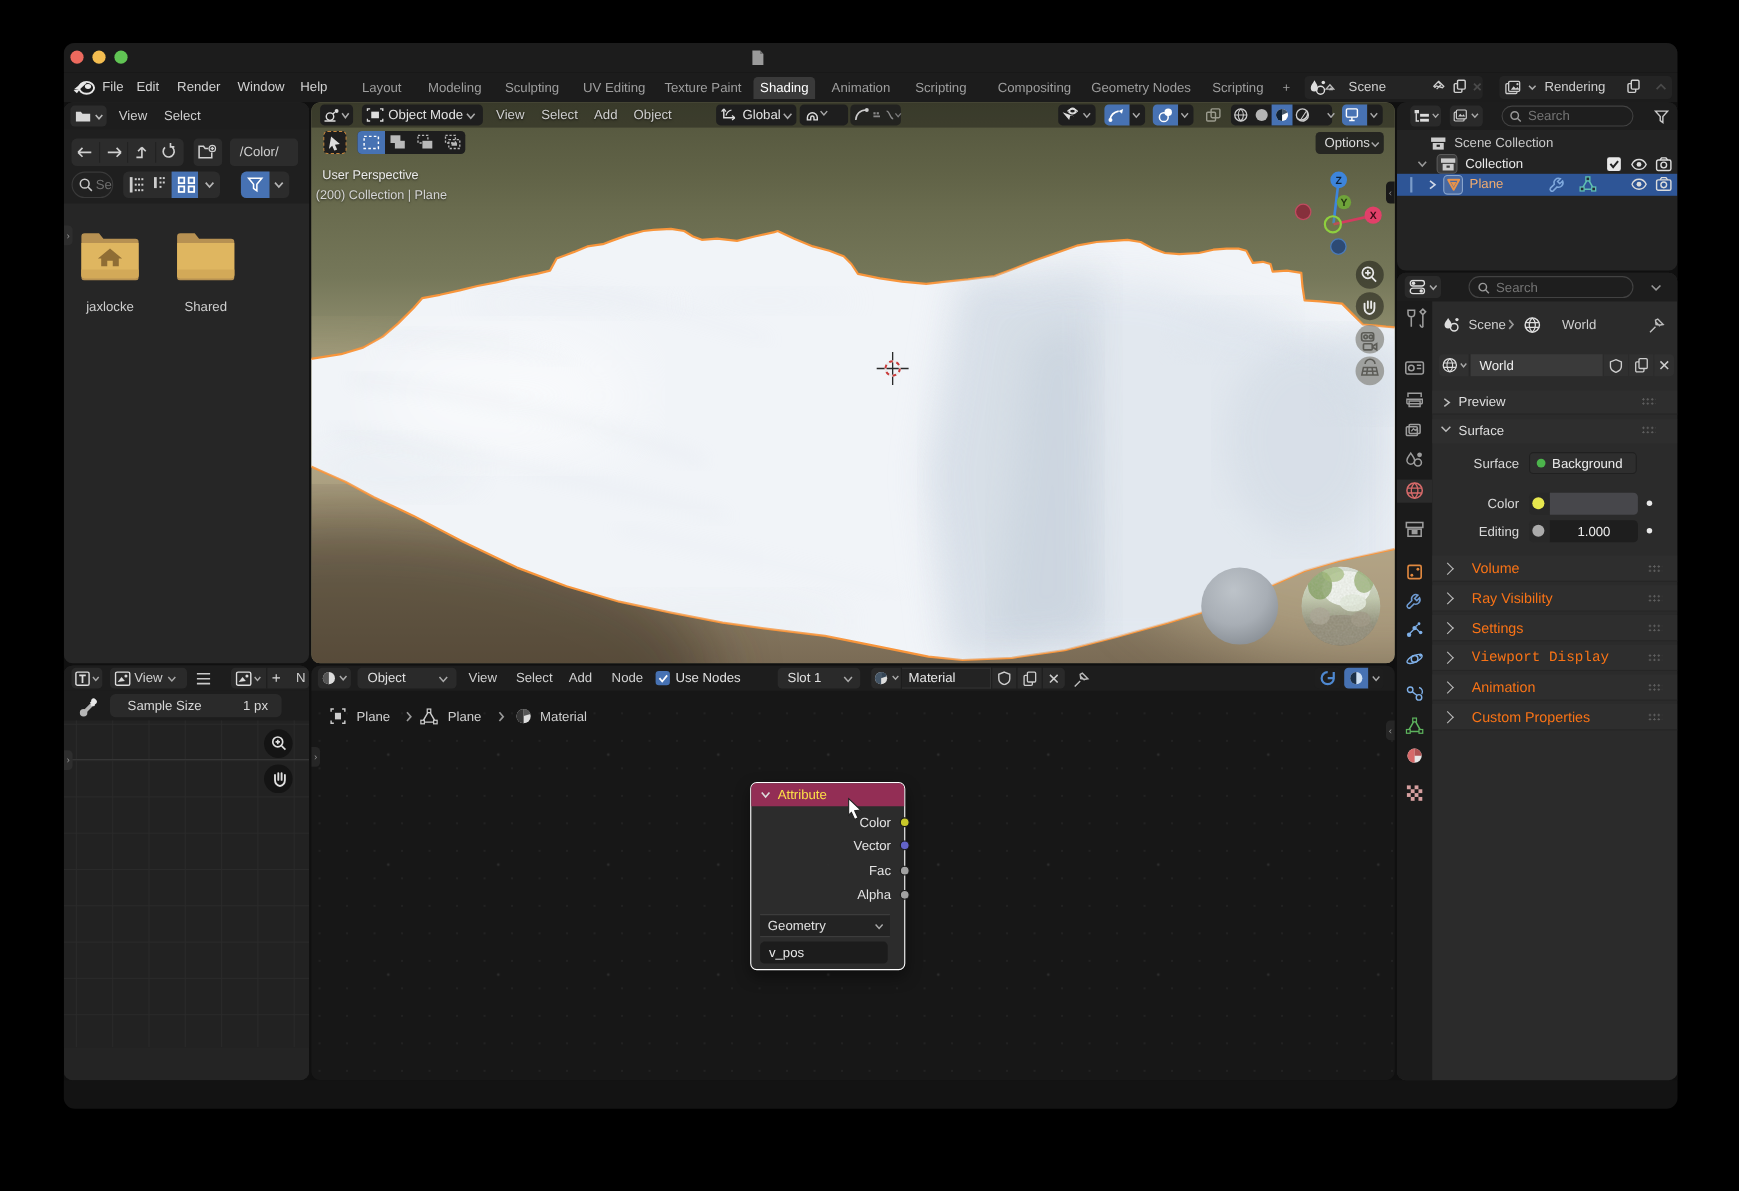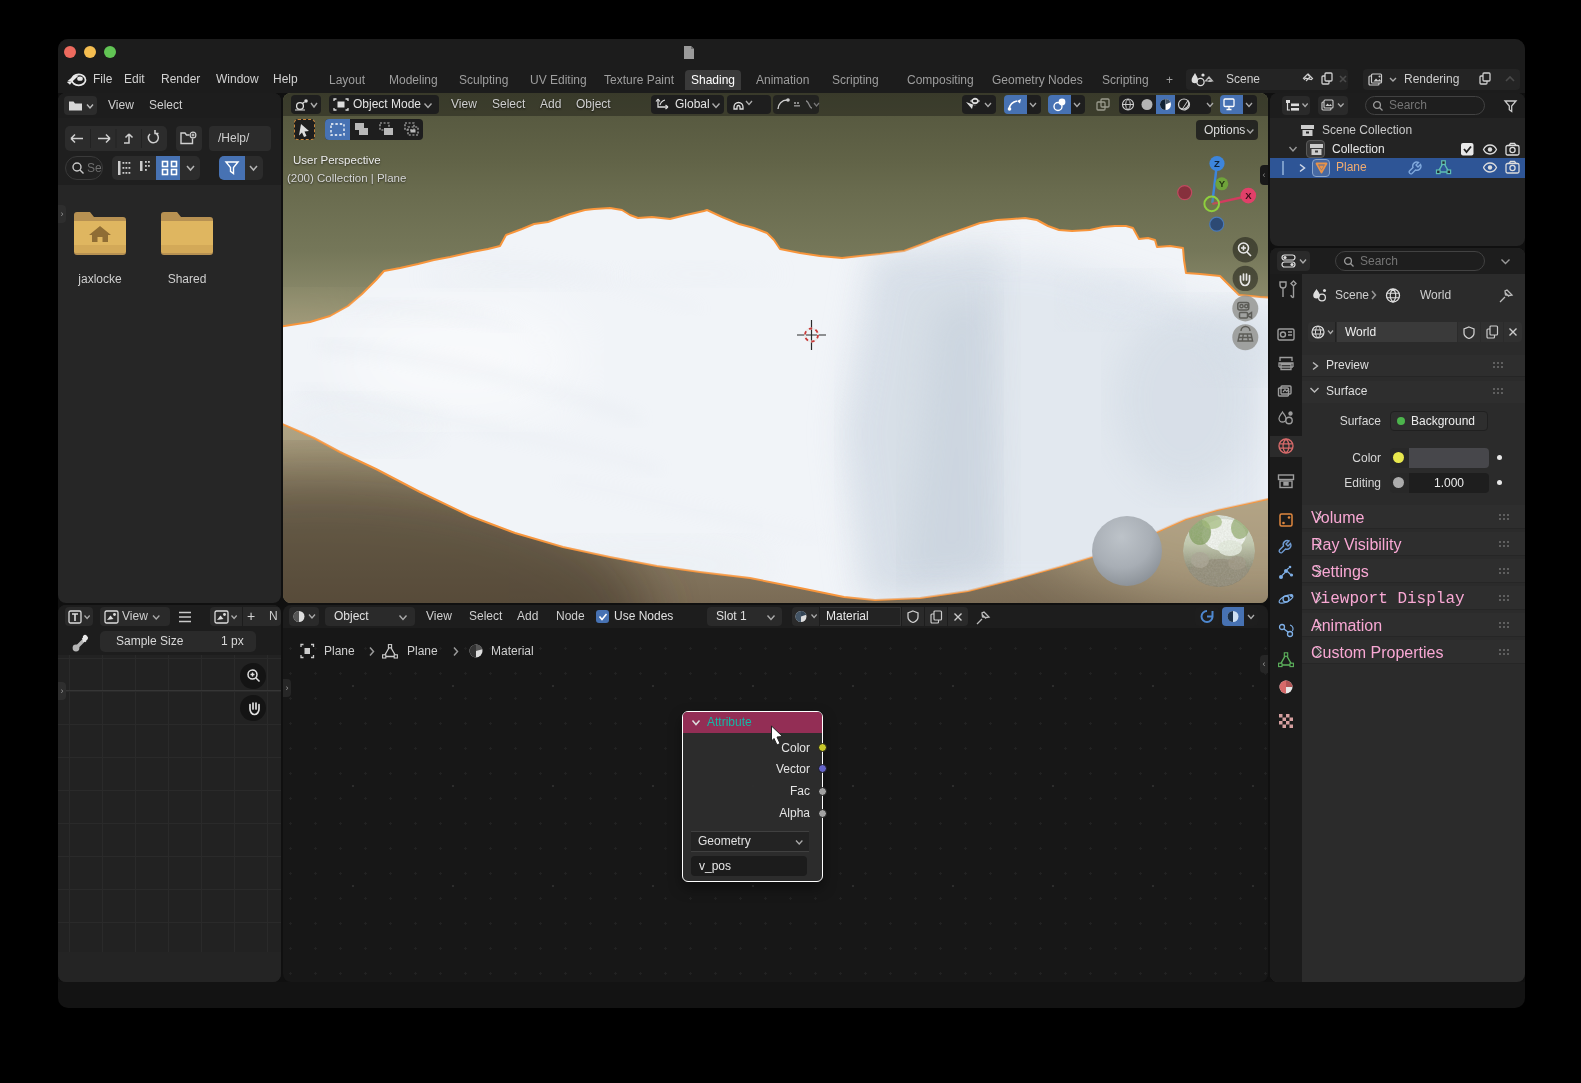--- a/index.html
+++ b/index.html
@@ -18,21 +18,21 @@
 .wtab.active { color:#fff; background:#3a3a3a; border-radius:4px 4px 0 0; }
 .hdr { background:#1d1d1d; }
 .btn { background:#2c2c2c; border-radius:4px; position:absolute; }
 .txt { position:absolute; color:#cfcfcf; font-size:12px; white-space:nowrap; }
 .dim { color:#8b8b8b; }
 svg { display:block; }
 #statusbar { position:absolute; left:0; top:943px; width:1467px; height:26px; background:#1a1a1a; }
 .area { position:absolute; border-radius:8px; overflow:hidden; }
 .phead { position:absolute; left:32px; width:223px; height:24px; background:#2e2e2e;
   border-bottom:1px solid #262626; }
-.phead span { position:absolute; left:9px; top:4px; font-size:16px; color:#f9a8d4; }
+.phead span { position:absolute; left:36px; top:4px; font-size:13px; color:#f97316; }
 .phead::before { content:""; position:absolute; left:10px; top:8px; width:7px; height:7px;
   border-right:1.5px solid #bbb; border-bottom:1.5px solid #bbb;
   transform:rotate(-45deg); }
 .phead::after { content:""; position:absolute; right:14px; top:8px; width:13px; height:7px;
   background:radial-gradient(#5f5f5f 1px, transparent 1.1px); background-size:4px 4px; }
 .grip { width:13px; height:7px; background:radial-gradient(#5f5f5f 1px, transparent 1.1px); background-size:4px 4px; }
 </style>
 </head>
 <body>
 <div id="win">
@@ -123,21 +123,21 @@
       <path d="M85 8 a5 5 0 1 0 5 -1 M90 4 v3.5 h3.5" stroke="#d0d0d0" stroke-width="1.5" fill="none"></path>
     </svg>
     <div class="btn" style="left:118px; top:33px; width:26px; height:25px;"></div>
     <svg class="abs" style="left:122px; top:38px;" width="18" height="15" viewBox="0 0 18 15">
       <path d="M1 2 h4 l1.5 2 h6 v8.5 h-11.5 Z" fill="none" stroke="#d0d0d0" stroke-width="1.4"></path>
       <circle cx="13" cy="4" r="3.6" fill="#1f1f1f"></circle>
       <circle cx="13" cy="4" r="2.9" fill="none" stroke="#d0d0d0" stroke-width="1.2"></circle>
       <path d="M13 2.4 v3.2 M11.4 4 h3.2" stroke="#d0d0d0" stroke-width="1.2"></path>
     </svg>
     <div class="btn" style="left:151px; top:33px; width:62px; height:25px;"></div>
-    <div class="txt" style="left:160px; top:38px;">/Help/</div>
+    <div class="txt" style="left:160px; top:38px;">/Color/</div>
 
     <div class="btn" style="left:7px; top:63px; width:38px; height:24px; border-radius:12px; background:#212121; border:1px solid #3a3a3a;"></div>
     <svg class="abs" style="left:13px; top:68px;" width="14" height="14" viewBox="0 0 14 14">
       <circle cx="6" cy="6" r="4" fill="none" stroke="#c9c9c9" stroke-width="1.4"></circle>
       <path d="M9 9 l3.5 3.5" stroke="#c9c9c9" stroke-width="1.4"></path>
     </svg>
     <div class="txt dim" style="left:29px; top:68px; color:#6e6e6e;">Se</div>
     <div class="abs" style="left:54px; top:63px; width:88px; height:24px; background:#2c2c2c; border-radius:5px;"></div>
     <div class="abs" style="left:98px; top:63px; width:24px; height:24px; background:#4772b3; border-radius:0;"></div>
     <svg class="abs" style="left:54px; top:63px;" width="88" height="24" viewBox="0 0 88 24">
@@ -870,21 +870,21 @@
     </svg>
     <div class="txt" style="left:41px; top:39px;">Plane</div>
     <div class="txt" style="left:124px; top:39px;">Plane</div>
     <div class="txt" style="left:208px; top:39px;">Material</div>
 
     <div class="abs" style="left:399px; top:106px; width:141px; height:171px; border:1.4px solid #fff; border-radius:6px; background:rgba(45,45,45,0.95); box-shadow:0 6px 14px rgba(0,0,0,0.4);"></div>
     <div class="abs" style="left:400.4px; top:107.4px; width:138.2px; height:21px; background:#932e55; border-radius:4.5px 4.5px 0 0;"></div>
     <svg class="abs" style="left:408px; top:114px;" width="10" height="8" viewBox="0 0 10 8">
         <path d="M1.5 1.5 l3.5 4 l3.5 -4" stroke="#ddd" stroke-width="1.5" fill="none"></path>
       </svg>
-    <div class="txt" style="left:424px; top:110px; color:#14b8a6;">Attribute</div>
+    <div class="txt" style="left:424px; top:110px; color:#fde047;">Attribute</div>
     <div class="txt" style="right:458px; top:136px; color:#e4e4e4; left:auto;">Color</div>
     <div class="txt" style="right:458px; top:157px; color:#e4e4e4; left:auto;">Vector</div>
     <div class="txt" style="right:458px; top:179px; color:#e4e4e4; left:auto;">Fac</div>
     <div class="txt" style="right:458px; top:201px; color:#e4e4e4; left:auto;">Alpha</div>
     <div class="abs" style="left:535px; top:138px; width:9px; height:9px; background:#c7c729; border:1px solid #191919; border-radius:50%;"></div>
     <div class="abs" style="left:535px; top:159px; width:9px; height:9px; background:#6363c7; border:1px solid #191919; border-radius:50%;"></div>
     <div class="abs" style="left:535px; top:182px; width:9px; height:9px; background:#a1a1a1; border:1px solid #191919; border-radius:50%;"></div>
     <div class="abs" style="left:535px; top:204px; width:9px; height:9px; background:#a1a1a1; border:1px solid #191919; border-radius:50%;"></div>
     <div class="abs" style="left:408px; top:226px; width:118px; height:21px; background:#232323; border-top:1px solid #404040; border-bottom:1px solid #404040;"></div>
     <div class="txt" style="left:415px; top:229px; color:#e0e0e0;">Geometry</div>

